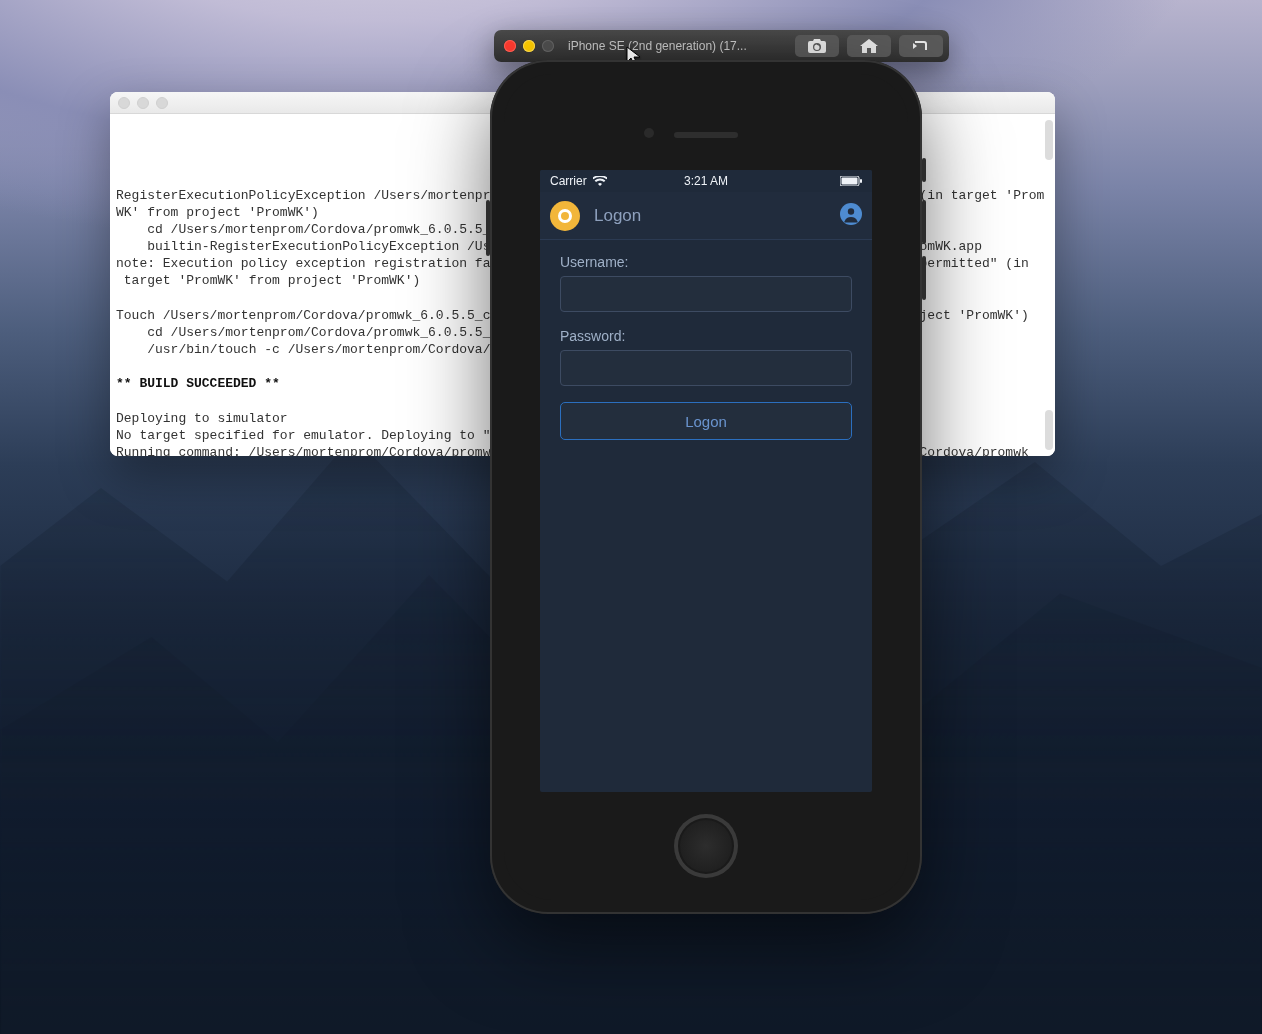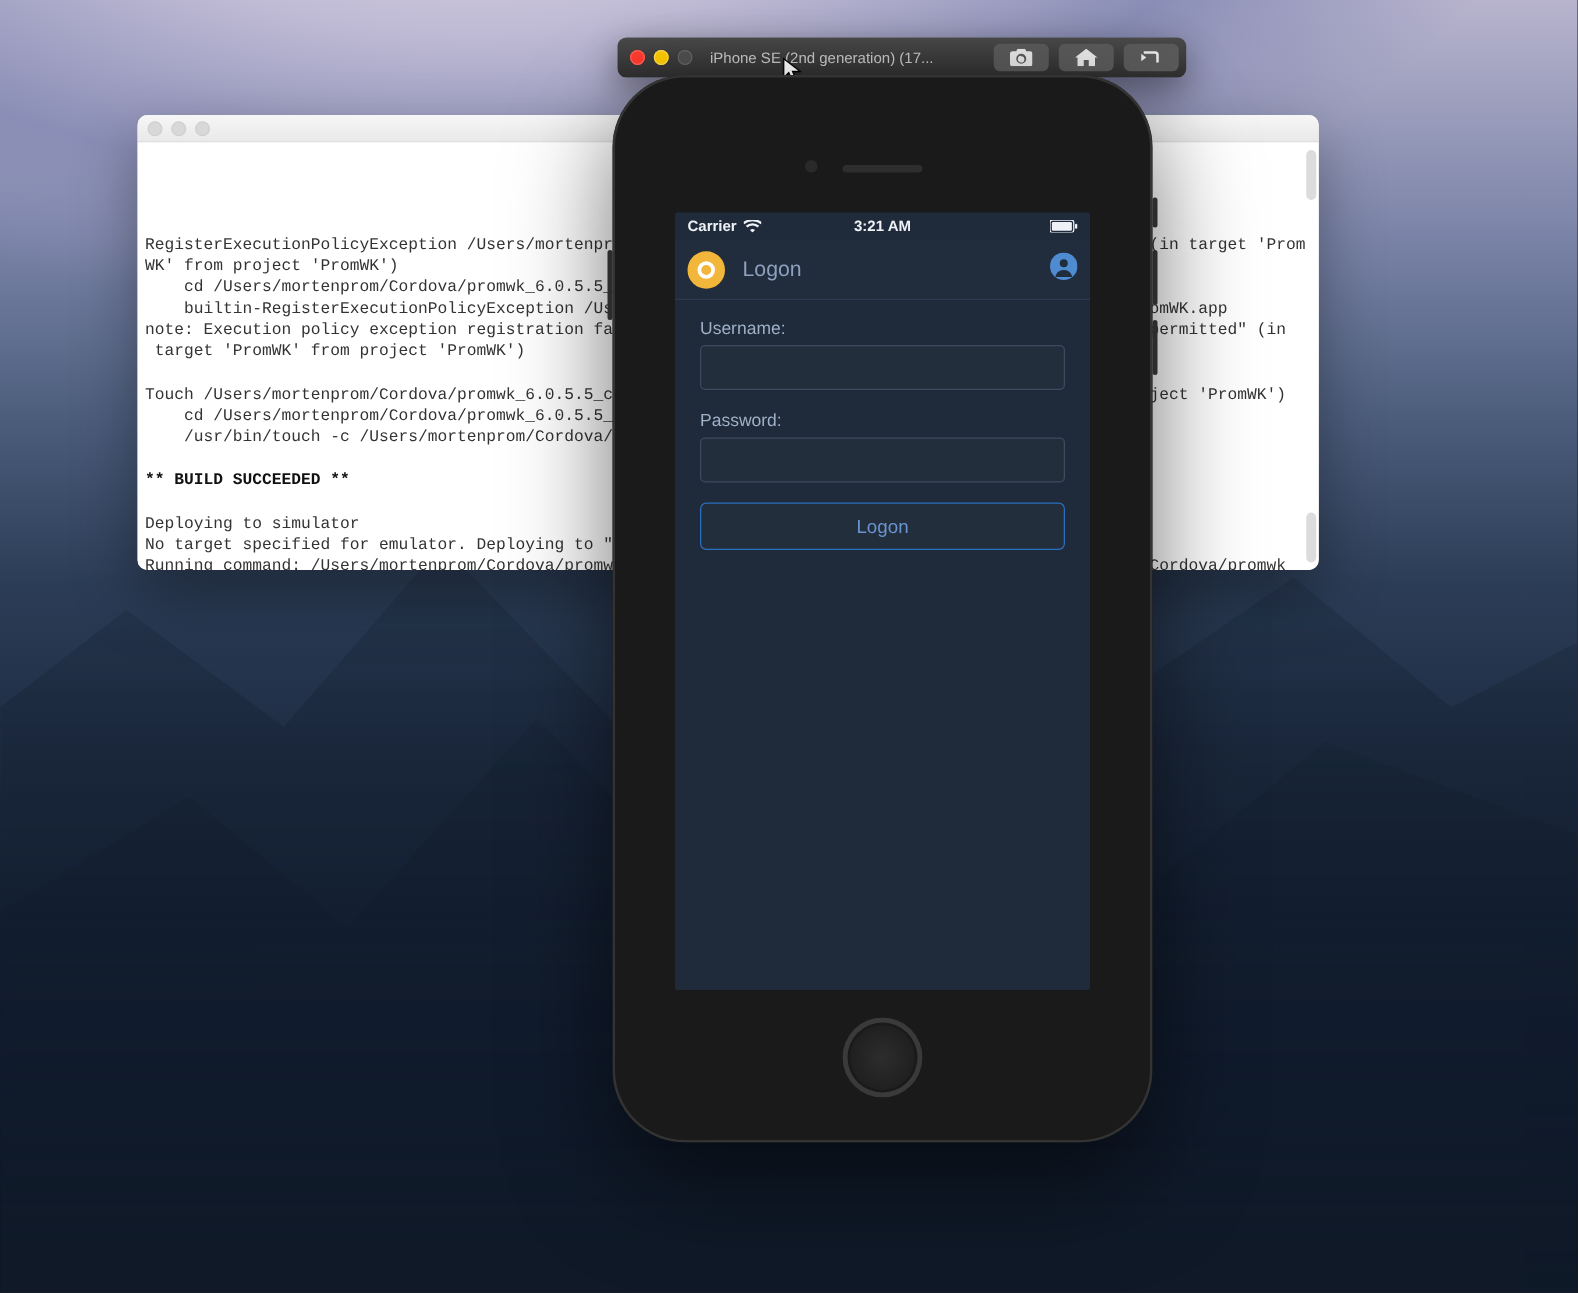--- a/index.html
+++ b/index.html
@@ -155,21 +155,21 @@
     position: absolute; left: 36px; right: 36px; top: 96px; bottom: 108px;
     border-radius: 2px;
     background: #1f2a3a;
     overflow: hidden;
   }
 
   
   .statusbar {
     height: 22px; background: #1f2a3a; color: #eef2f7;
     display: flex; align-items: center; justify-content: space-between;
-    padding: 0 10px; font-size: 12px; font-weight: 700;
+    padding: 0 10px; font-size: 12px; font-weight: 400;
   }
   .sb-left { display: flex; align-items: center; gap: 6px; }
   .sb-time { position: absolute; left: 0; right: 0; text-align: center; pointer-events: none; }
   .sb-right { display: flex; align-items: center; gap: 6px; }
   .wifi-ic svg, .batt-ic svg { display: block; }
 
   
   .app-header {
     height: 48px;
     background: #212c3d;

